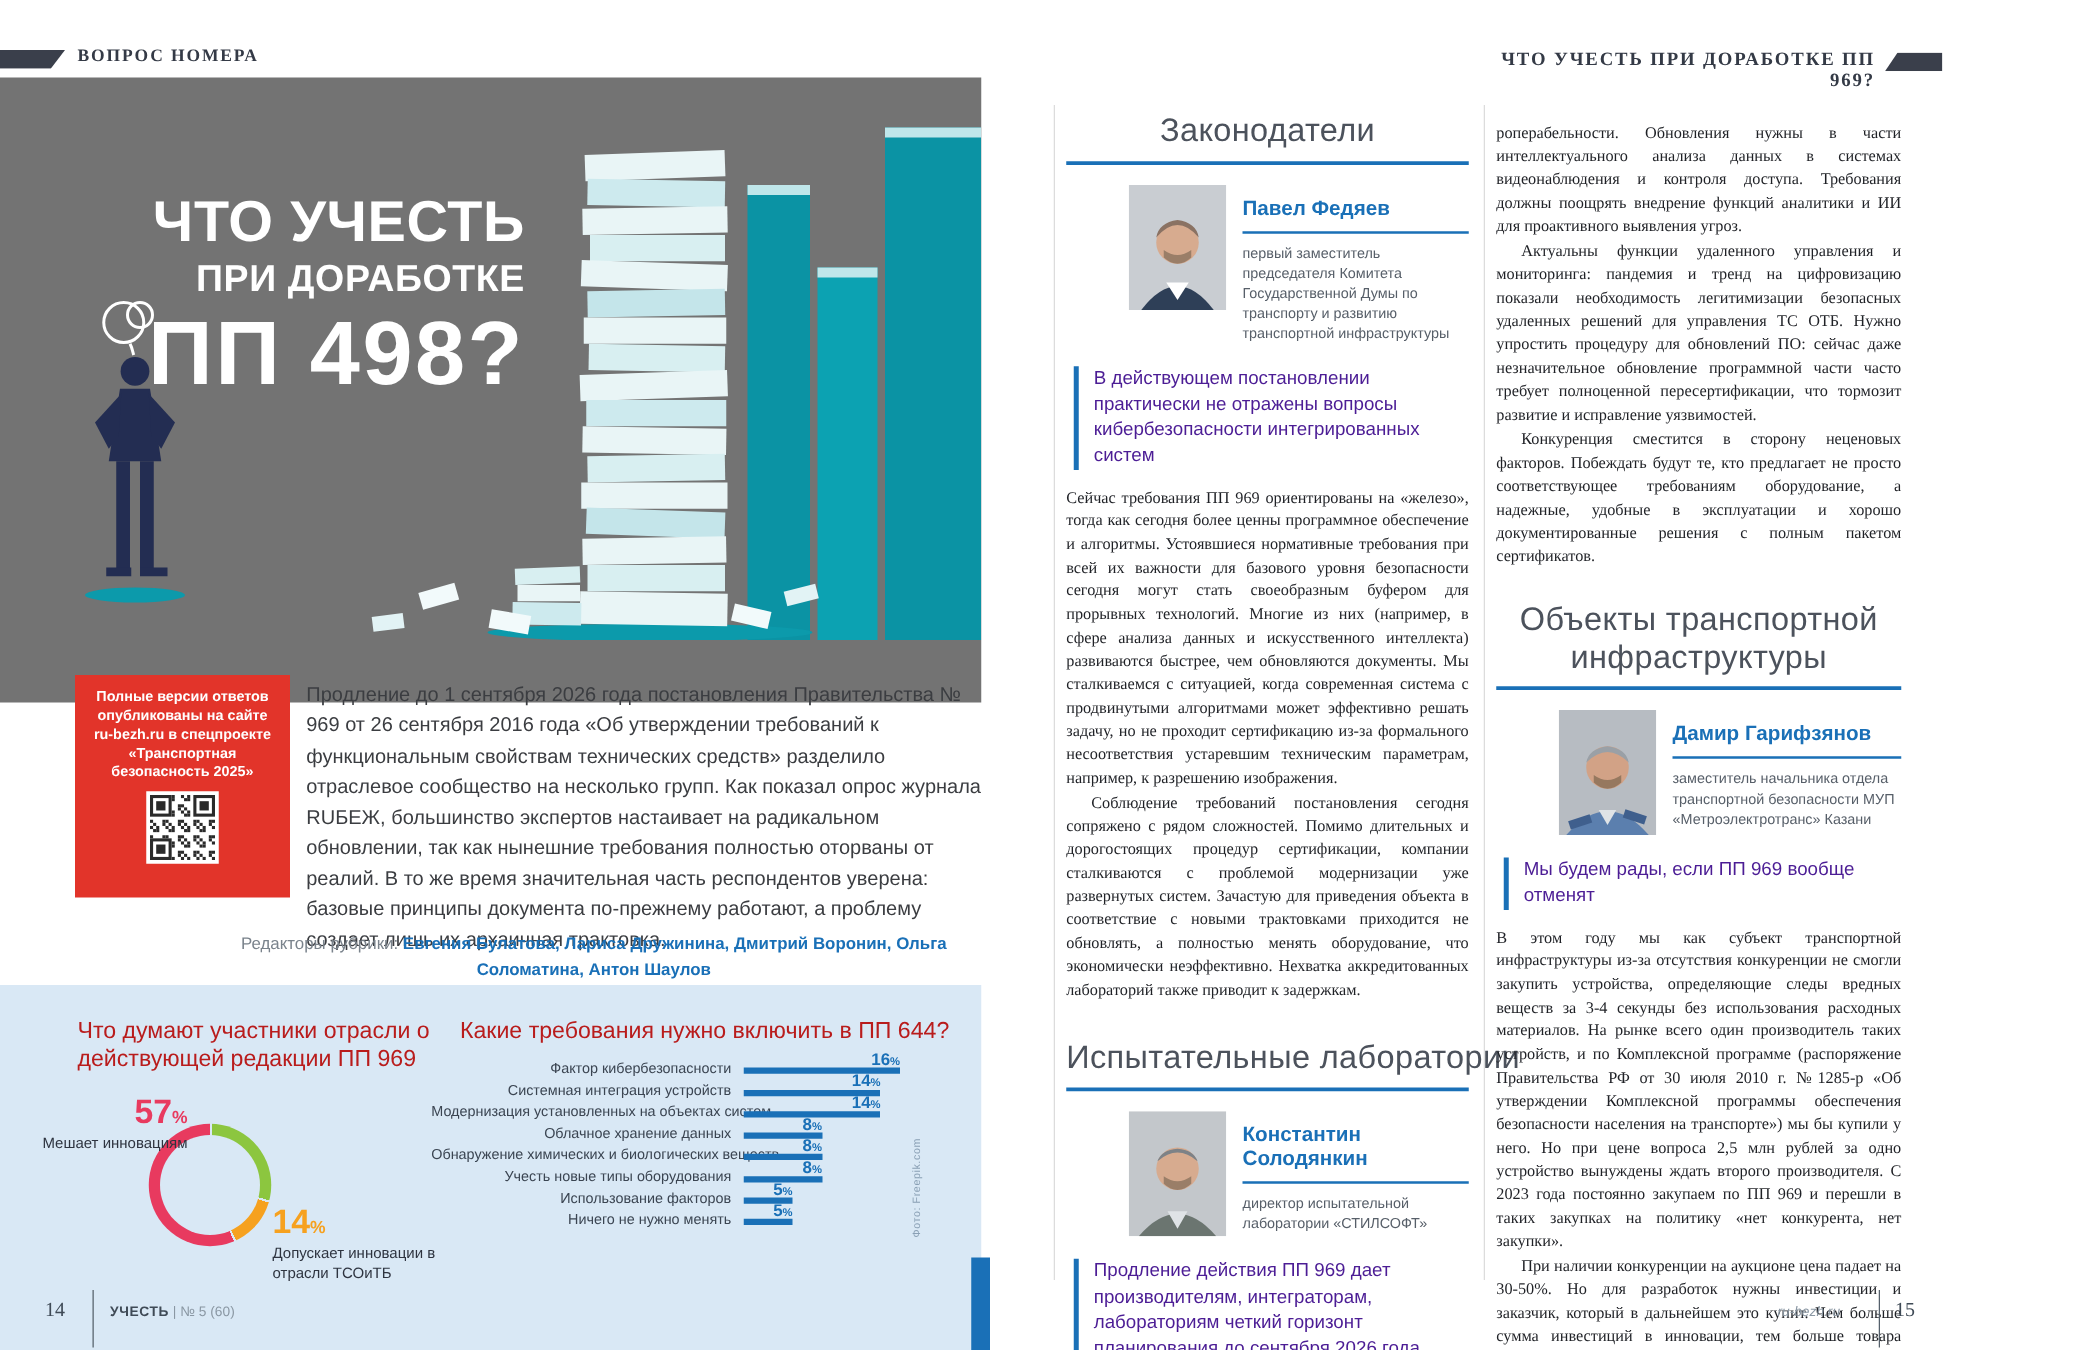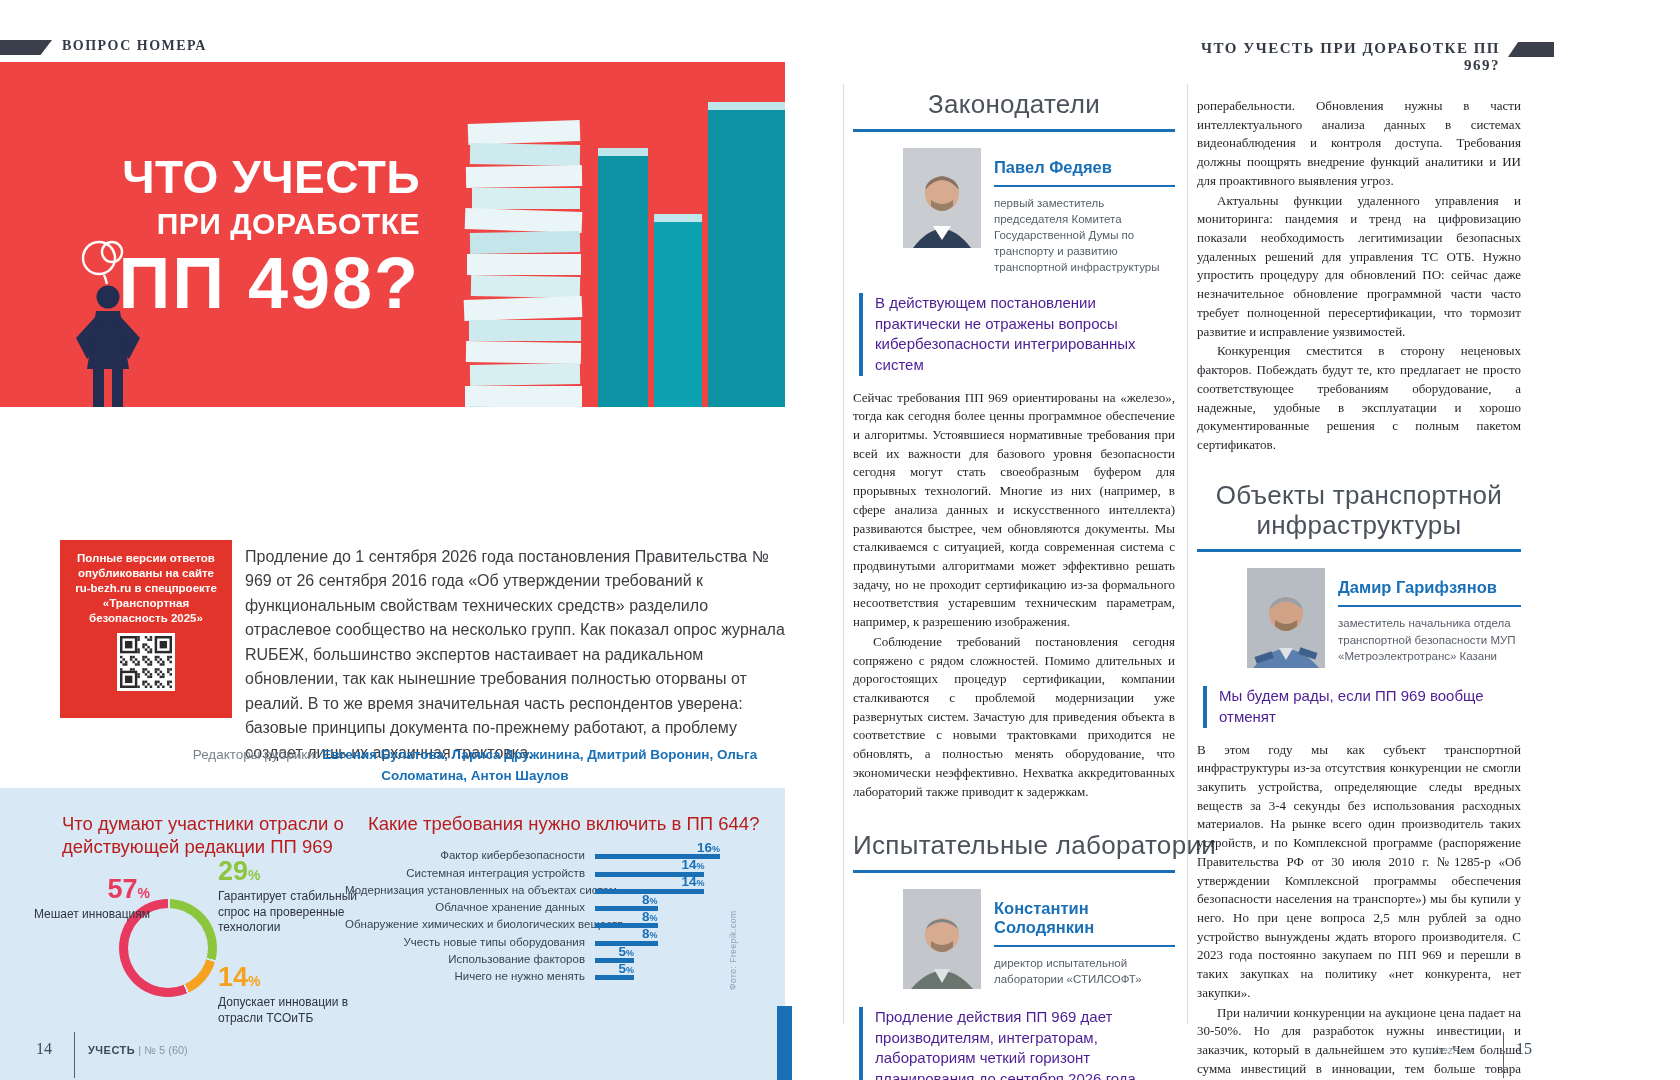--- a/index.html
+++ b/index.html
@@ -8,21 +8,21 @@
   .abs{position:absolute;}
 
   
   .runhead{font-family:"Liberation Serif",serif;color:#343a46;font-size:14px;
            letter-spacing:1.5px;font-weight:bold;}
   .flag{background:#3a3f4b;height:15px;width:52px;}
   .flag.l{clip-path:polygon(0 0,100% 0,78% 100%,0 100%);}
   .flag.r{clip-path:polygon(22% 0,100% 0,100% 100%,0 100%);}
 
   
-  .hero{left:0;top:62px;width:785px;height:345px;background:#ef4444;overflow:hidden;}
+  .hero{left:0;top:62px;width:785px;height:500px;background:#737373;overflow:hidden;}
   .hero-title{left:110px;top:92px;width:310px;text-align:right;color:#fff;line-height:1;}
   .ht1{font-size:46px;font-weight:bold;letter-spacing:.5px;}
   .ht2{font-size:30px;font-weight:bold;margin-top:9px;letter-spacing:.5px;}
   .ht3{font-size:72px;font-weight:bold;margin-top:8px;letter-spacing:2px;}
 
   
   .promo{left:60px;top:540px;width:172px;height:178px;background:#e2342a;color:#fff;
          text-align:center;font-size:11.5px;line-height:1.3;font-weight:bold;
          padding:11px 10px 8px;box-sizing:border-box;display:flex;flex-direction:column;align-items:center;}
   .promo .qr{margin-top:7px;background:#fff;width:58px;height:58px;padding:3px;box-sizing:border-box;}
@@ -276,24 +276,20 @@
   <div class="abs chart-title" style="left:62px;top:24px;width:290px;">Что думают участники отрасли о действующей редакции ПП 969</div>
 
   <div class="abs donut" id="donut" style="left: 119px; top: 111px; background: conic-gradient(rgb(217, 232, 245) 0%, rgb(217, 232, 245) 0.6%, rgb(140, 198, 63) 0.6%, rgb(140, 198, 63) 29%, rgb(217, 232, 245) 29%, rgb(217, 232, 245) 29.6%, rgb(246, 161, 31) 29.6%, rgb(246, 161, 31) 43%, rgb(217, 232, 245) 43%, rgb(217, 232, 245) 43.6%, rgb(232, 58, 95) 43.6%, rgb(232, 58, 95) 100%);">
     <div class="donut-hole"></div>
   </div>
 
   <div class="abs slice-block" style="left:28px;top:88px;width:122px;text-align:right;">
     <div class="pct" style="color: rgb(232, 58, 95);"><span class="pct-num">57</span><span class="pct-sign">%</span></div>
     <div class="slice-label">Мешает инновациям</div>
   </div>
-  <div class="abs slice-block" style="left:218px;top:70px;width:140px;">
-    <div class="pct" style="color: rgb(140, 198, 63);"><span class="pct-num">29</span><span class="pct-sign">%</span></div>
-    <div class="slice-label">Гарантирует стабильный спрос на проверенные технологии</div>
-  </div>
   <div class="abs slice-block" style="left:218px;top:176px;width:140px;">
     <div class="pct" style="color: rgb(246, 161, 31);"><span class="pct-num">14</span><span class="pct-sign">%</span></div>
     <div class="slice-label">Допускает инновации в отрасли ТСОиТБ</div>
   </div>
 
   <div class="abs chart-title" style="left:368px;top:24px;width:410px;">Какие требования нужно включить в ПП 644?</div>
   <div class="abs bar-rows" id="bar-rows" style="left:345px;top:46px;width:432px;">
       <div class="bar-row">
         <div class="bar-label">Фактор кибербезопасности</div>
         <div class="bar-track">

